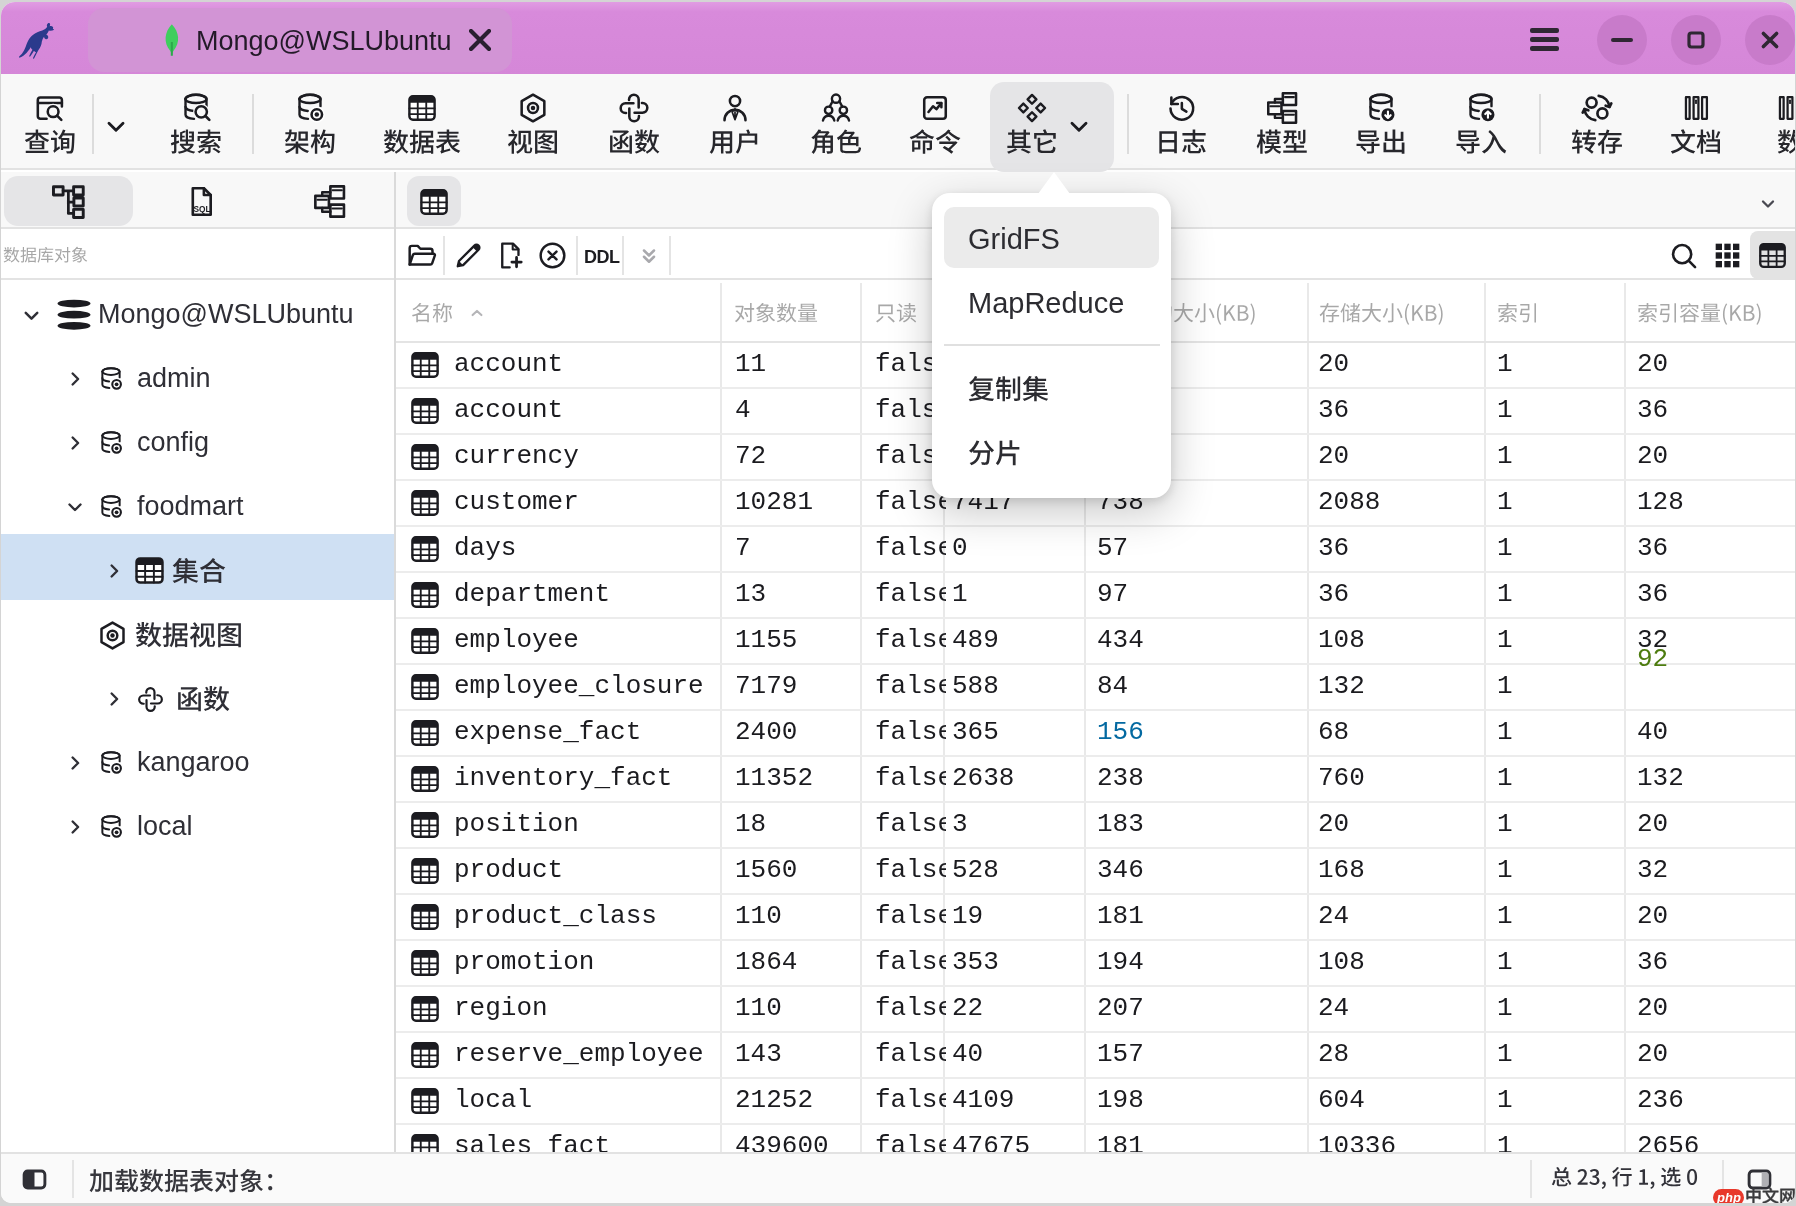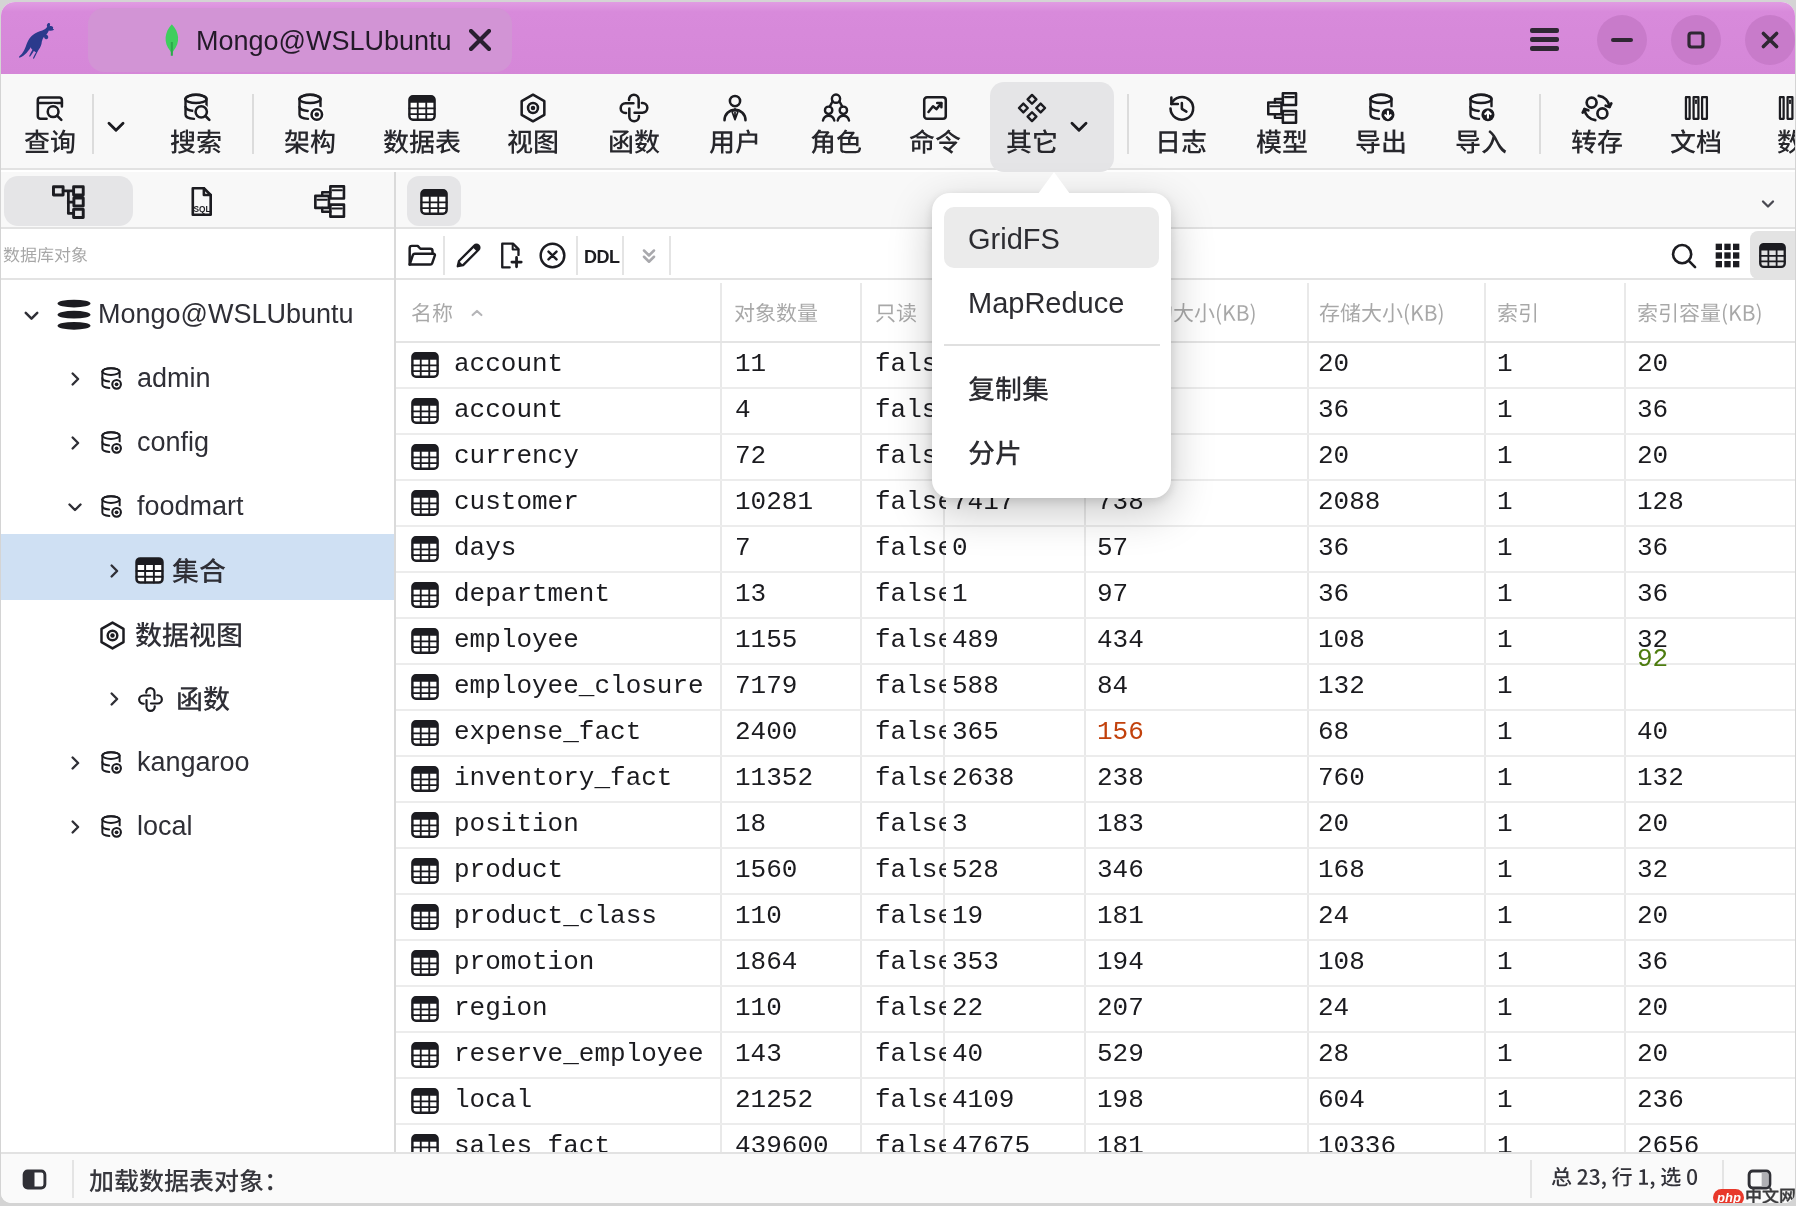--- a/index.html
+++ b/index.html
@@ -457,21 +457,21 @@
 <div style="position:absolute;left:396px;top:709px;width:1400px;height:2px;background:#ececec"></div>
 <svg style="position:absolute;left:408px;top:716px;" width="34" height="34" viewBox="0 0 24 24">
         <rect x="3.1" y="3.7" width="17.8" height="16.6" rx="2.5" fill="#fff" stroke="#1c1c21" stroke-width="1.7"></rect>
         <path d="M3.1,6.2 a2.5,2.5 0 0 1 2.5,-2.5 h12.8 a2.5,2.5 0 0 1 2.5,2.5 V8.3 h-17.8 z" fill="#1c1c21"></path>
         <path d="M3.1,12.3 H20.9 M3.1,16.3 H20.9 M9,8.3 V20.3 M15,8.3 V20.3" fill="none" stroke="#1c1c21" stroke-width="1.3" stroke-linecap="round" stroke-linejoin="round"></path>
       </svg>
 <div style="position:absolute;left:454px;top:716.88px;font:26px 'Liberation Mono',monospace;color:#1b1b1f;line-height:31px">expense_fact</div>
 <div style="position:absolute;left:735px;top:716.88px;font:26px 'Liberation Mono',monospace;color:#1b1b1f;line-height:31px">2400</div>
 <div style="position:absolute;left:875px;top:717px;width:71px;height:32px;overflow:hidden;font:26px 'Liberation Mono',monospace;color:#1b1b1f;line-height:31px">false</div>
 <div style="position:absolute;left:952px;top:716.88px;font:26px 'Liberation Mono',monospace;color:#1b1b1f;line-height:31px">365</div>
-<div style="position:absolute;left:1097px;top:716.88px;font:26px 'Liberation Mono',monospace;color:#c2410c;line-height:31px">156</div>
+<div style="position:absolute;left:1097px;top:716.88px;font:26px 'Liberation Mono',monospace;color:#0369a1;line-height:31px">156</div>
 <div style="position:absolute;left:1318px;top:716.88px;font:26px 'Liberation Mono',monospace;color:#1b1b1f;line-height:31px">68</div>
 <div style="position:absolute;left:1497px;top:716.88px;font:26px 'Liberation Mono',monospace;color:#1b1b1f;line-height:31px">1</div>
 <div style="position:absolute;left:1637px;top:716.88px;font:26px 'Liberation Mono',monospace;color:#1b1b1f;line-height:31px">40</div>
 <div style="position:absolute;left:396px;top:755px;width:1400px;height:2px;background:#ececec"></div>
 <svg style="position:absolute;left:408px;top:762px;" width="34" height="34" viewBox="0 0 24 24">
         <rect x="3.1" y="3.7" width="17.8" height="16.6" rx="2.5" fill="#fff" stroke="#1c1c21" stroke-width="1.7"></rect>
         <path d="M3.1,6.2 a2.5,2.5 0 0 1 2.5,-2.5 h12.8 a2.5,2.5 0 0 1 2.5,2.5 V8.3 h-17.8 z" fill="#1c1c21"></path>
         <path d="M3.1,12.3 H20.9 M3.1,16.3 H20.9 M9,8.3 V20.3 M15,8.3 V20.3" fill="none" stroke="#1c1c21" stroke-width="1.3" stroke-linecap="round" stroke-linejoin="round"></path>
       </svg>
 <div style="position:absolute;left:454px;top:762.88px;font:26px 'Liberation Mono',monospace;color:#1b1b1f;line-height:31px">inventory_fact</div>
@@ -555,21 +555,21 @@
 <div style="position:absolute;left:396px;top:1031px;width:1400px;height:2px;background:#ececec"></div>
 <svg style="position:absolute;left:408px;top:1038px;" width="34" height="34" viewBox="0 0 24 24">
         <rect x="3.1" y="3.7" width="17.8" height="16.6" rx="2.5" fill="#fff" stroke="#1c1c21" stroke-width="1.7"></rect>
         <path d="M3.1,6.2 a2.5,2.5 0 0 1 2.5,-2.5 h12.8 a2.5,2.5 0 0 1 2.5,2.5 V8.3 h-17.8 z" fill="#1c1c21"></path>
         <path d="M3.1,12.3 H20.9 M3.1,16.3 H20.9 M9,8.3 V20.3 M15,8.3 V20.3" fill="none" stroke="#1c1c21" stroke-width="1.3" stroke-linecap="round" stroke-linejoin="round"></path>
       </svg>
 <div style="position:absolute;left:454px;top:1038.88px;font:26px 'Liberation Mono',monospace;color:#1b1b1f;line-height:31px">reserve_employee</div>
 <div style="position:absolute;left:735px;top:1038.88px;font:26px 'Liberation Mono',monospace;color:#1b1b1f;line-height:31px">143</div>
 <div style="position:absolute;left:875px;top:1039px;width:71px;height:32px;overflow:hidden;font:26px 'Liberation Mono',monospace;color:#1b1b1f;line-height:31px">false</div>
 <div style="position:absolute;left:952px;top:1038.88px;font:26px 'Liberation Mono',monospace;color:#1b1b1f;line-height:31px">40</div>
-<div style="position:absolute;left:1097px;top:1038.88px;font:26px 'Liberation Mono',monospace;color:#1b1b1f;line-height:31px">529</div>
+<div style="position:absolute;left:1097px;top:1038.88px;font:26px 'Liberation Mono',monospace;color:#1b1b1f;line-height:31px">157</div>
 <div style="position:absolute;left:1318px;top:1038.88px;font:26px 'Liberation Mono',monospace;color:#1b1b1f;line-height:31px">28</div>
 <div style="position:absolute;left:1497px;top:1038.88px;font:26px 'Liberation Mono',monospace;color:#1b1b1f;line-height:31px">1</div>
 <div style="position:absolute;left:1637px;top:1038.88px;font:26px 'Liberation Mono',monospace;color:#1b1b1f;line-height:31px">20</div>
 <div style="position:absolute;left:396px;top:1077px;width:1400px;height:2px;background:#ececec"></div>
 <svg style="position:absolute;left:408px;top:1084px;" width="34" height="34" viewBox="0 0 24 24">
         <rect x="3.1" y="3.7" width="17.8" height="16.6" rx="2.5" fill="#fff" stroke="#1c1c21" stroke-width="1.7"></rect>
         <path d="M3.1,6.2 a2.5,2.5 0 0 1 2.5,-2.5 h12.8 a2.5,2.5 0 0 1 2.5,2.5 V8.3 h-17.8 z" fill="#1c1c21"></path>
         <path d="M3.1,12.3 H20.9 M3.1,16.3 H20.9 M9,8.3 V20.3 M15,8.3 V20.3" fill="none" stroke="#1c1c21" stroke-width="1.3" stroke-linecap="round" stroke-linejoin="round"></path>
       </svg>
 <div style="position:absolute;left:454px;top:1084.88px;font:26px 'Liberation Mono',monospace;color:#1b1b1f;line-height:31px">local</div>

